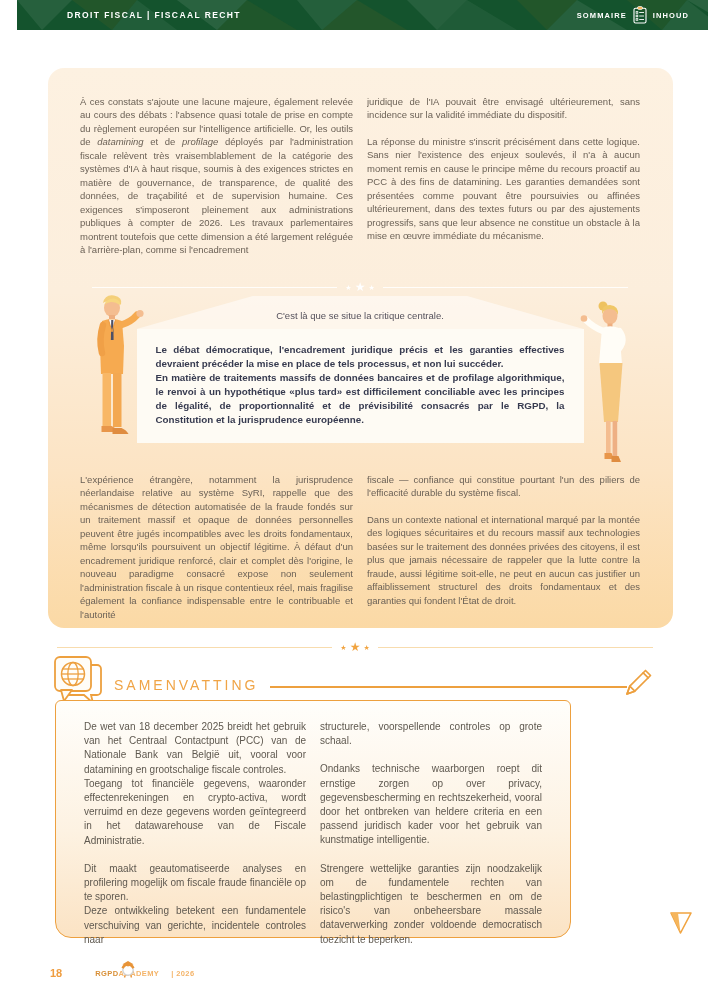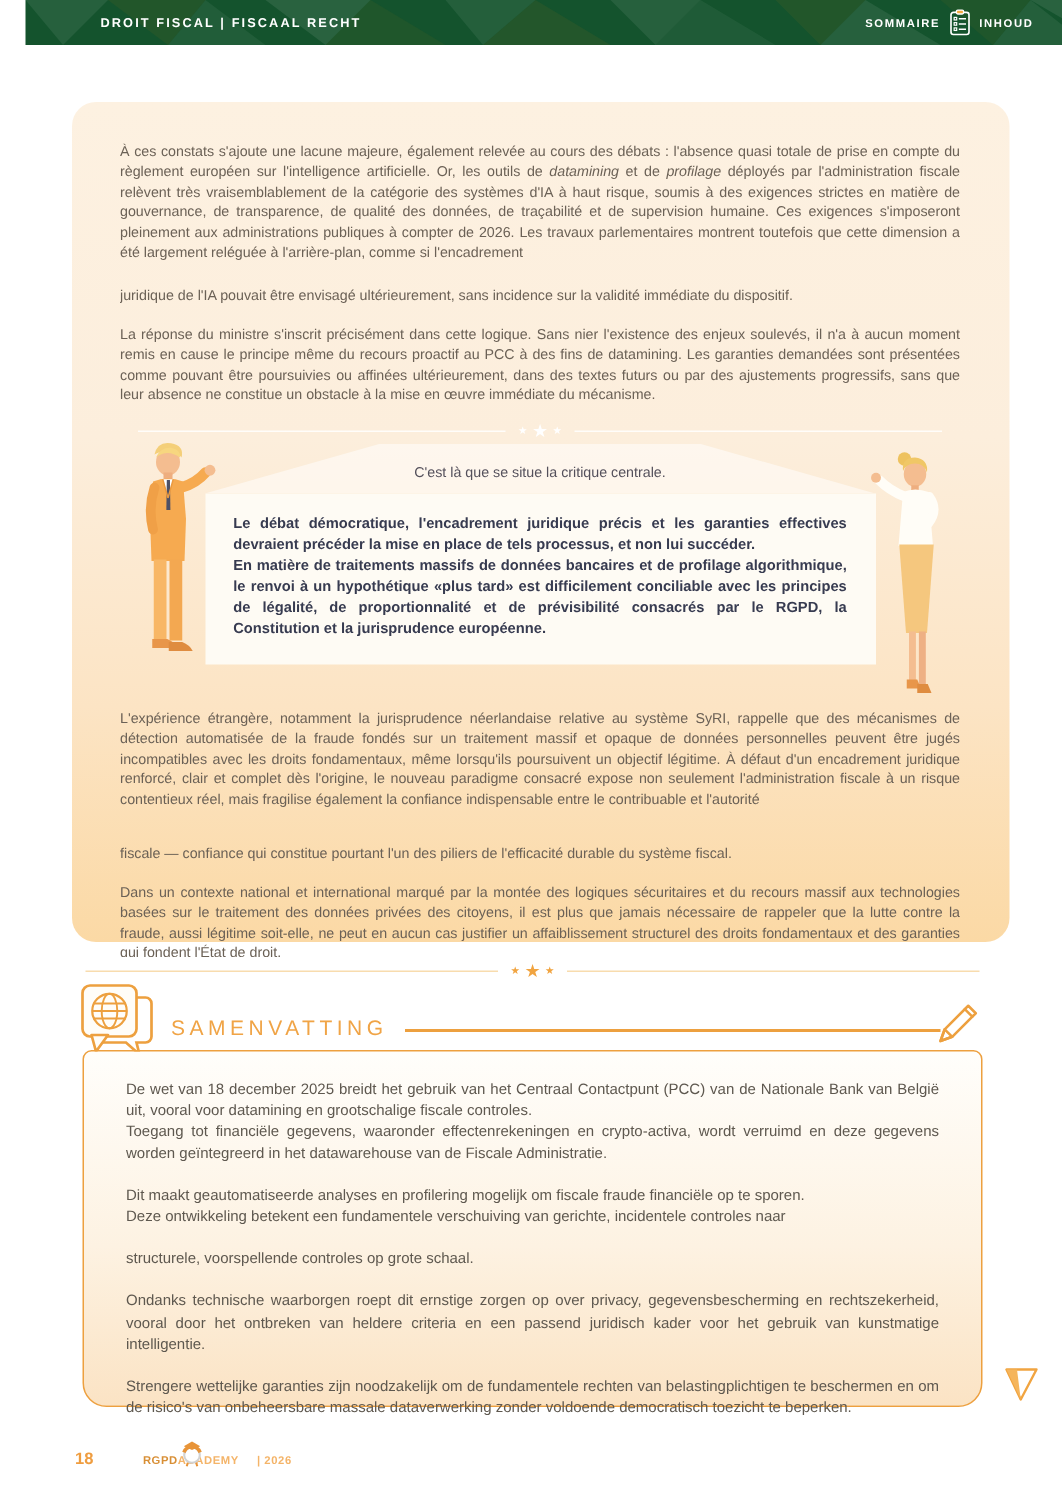--- a/index.html
+++ b/index.html
@@ -13,21 +13,21 @@
   .topbar svg.pattern{position:absolute;top:0;left:0;}
   .topbar-inner{position:relative;z-index:2;height:100%;display:flex;align-items:center;
                 justify-content:space-between;padding:0 36px 0 50px;color:#fff;}
   .topbar-title{font-size:8.5px;font-weight:bold;letter-spacing:1.4px;}
   .topbar-toc{display:flex;align-items:center;gap:6px;font-size:7.5px;font-weight:bold;letter-spacing:1.1px;}
 
   
   .card{position:absolute;left:48px;top:68px;width:625px;height:560px;border-radius:16px;
         background:linear-gradient(180deg,#fdf1e1 0%,#fceedc 40%,#fce4c4 72%,#fbd9a5 100%);
         padding:27px 33px 0 32px;}
-  .cols{display:flex;gap:14px;flex-direction:column;}
+  .cols{display:flex;gap:14px;}
   .cols .col{flex:1;overflow:hidden;}
   .cols.top{height:177px;}
   .cols.bottom{height:165px;margin-top:11px;}
   .card p, .summary-box p{margin:0;font-size:9.5px;line-height:13.45px;text-align:justify;color:#6b6156;}
   .card p.gap{margin-top:13px;}
 
   
   .star-divider{display:flex;align-items:center;gap:8px;}
   .star-divider .line{flex:1;height:1px;}
   .stars{display:flex;align-items:center;gap:3px;line-height:1;}
@@ -51,21 +51,21 @@
   .quote-box{background:#fefbf4;padding:14px 19px 15px;}
   .quote-box p{font-weight:bold;color:#373b50;font-size:9.8px;line-height:14.1px;text-align:justify;margin:0;}
 
   
   .summary-header{position:absolute;left:53px;top:648px;width:602px;display:flex;align-items:flex-end;}
   .summary-icon{position:relative;top:7px;flex:0 0 auto;}
   .summary-title{font-size:14px;letter-spacing:3px;color:#f0a446;margin:0 0 7px 9px;font-weight:normal;}
   .summary-header .hline{flex:1;height:1.6px;background:#eda03f;margin:0 0 12px 12px;}
   .pencil{flex:0 0 auto;margin:0 0 2px -4px;}
 
-  .summary-box{position:absolute;left:55px;top:700px;width:600px;height:238px;
+  .summary-box{position:absolute;left:55px;top:700px;width:516px;height:238px;
                border:1.6px solid #eda03f;border-radius:6px 6px 16px 16px;
                background:linear-gradient(180deg,#fffefb 0%,#fdf2e2 55%,#fbe3c4 100%);
                padding:19px 28px;}
   .summary-box .cols{gap:14px;}
   .summary-box p{font-size:10px;line-height:14.2px;color:#5e584f;}
   .summary-box p.gap{margin-top:14px;}
 
   .corner-arrow{position:absolute;right:14px;bottom:63px;}
 
   

